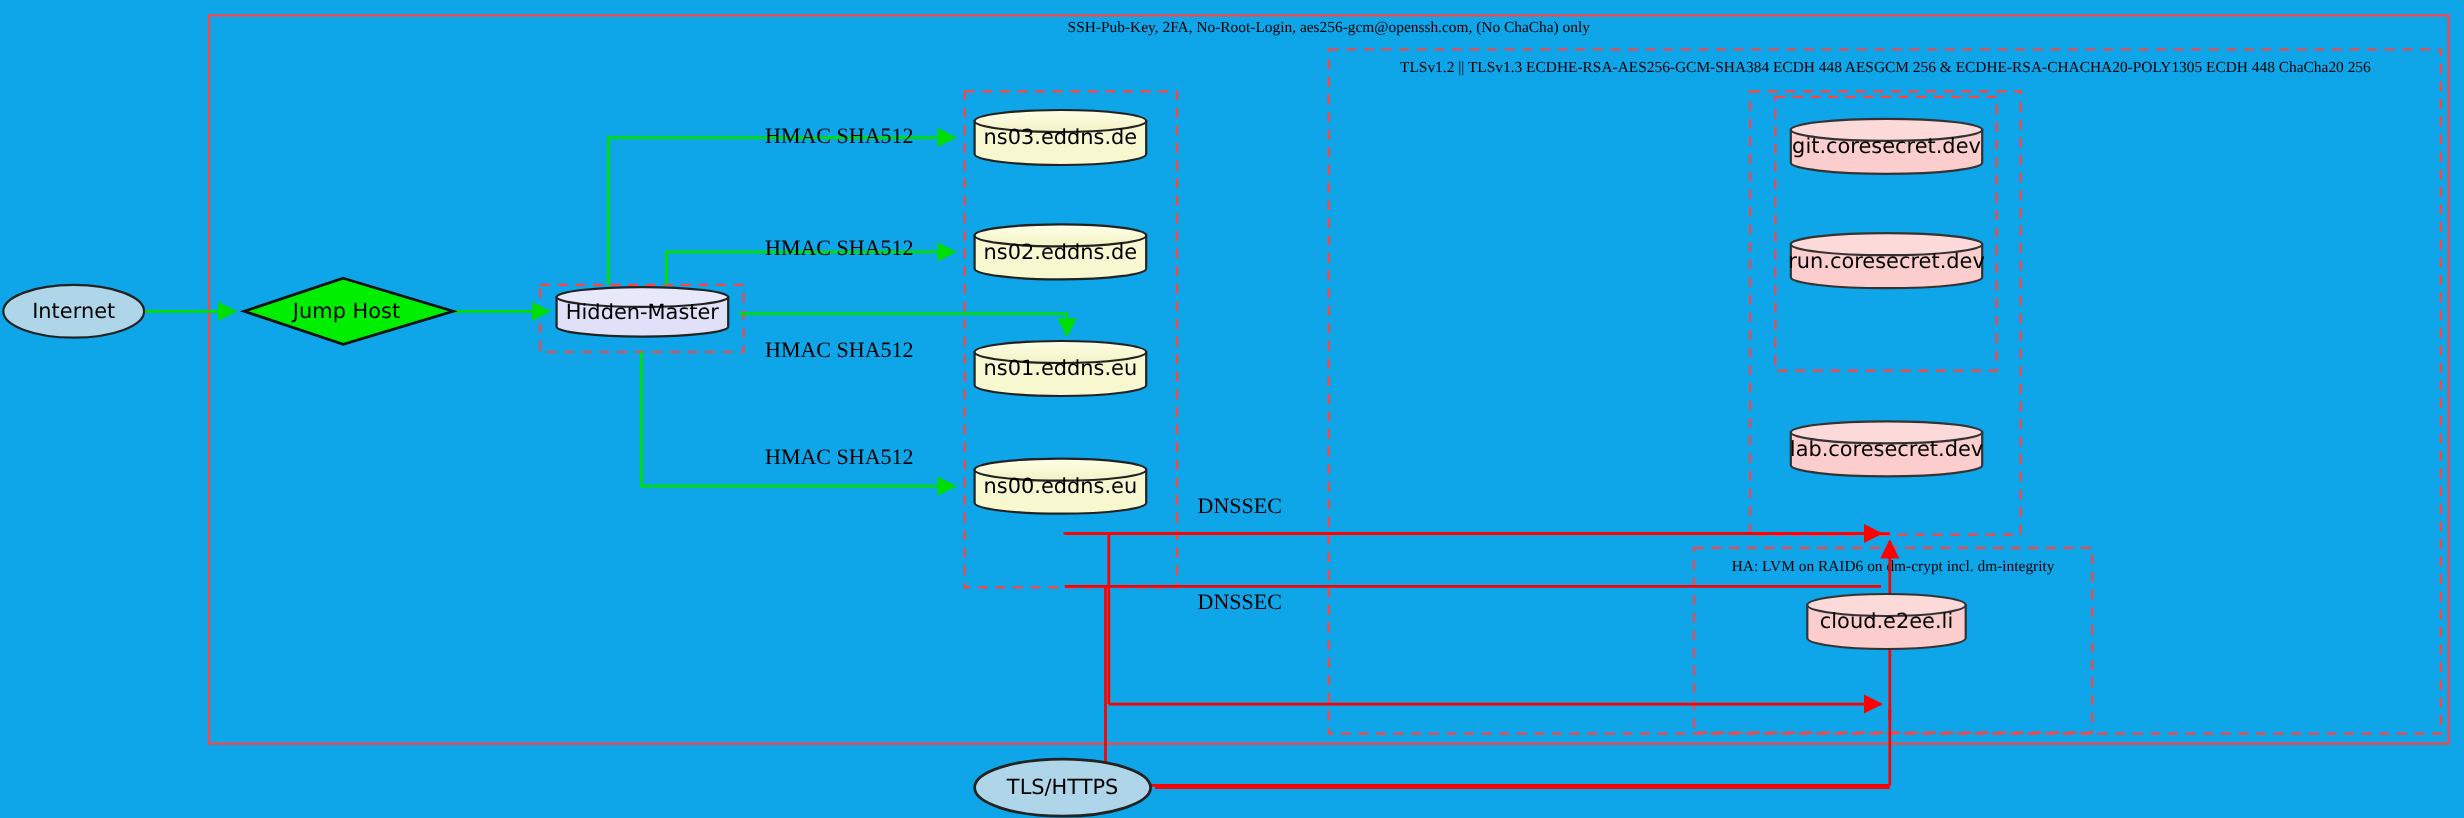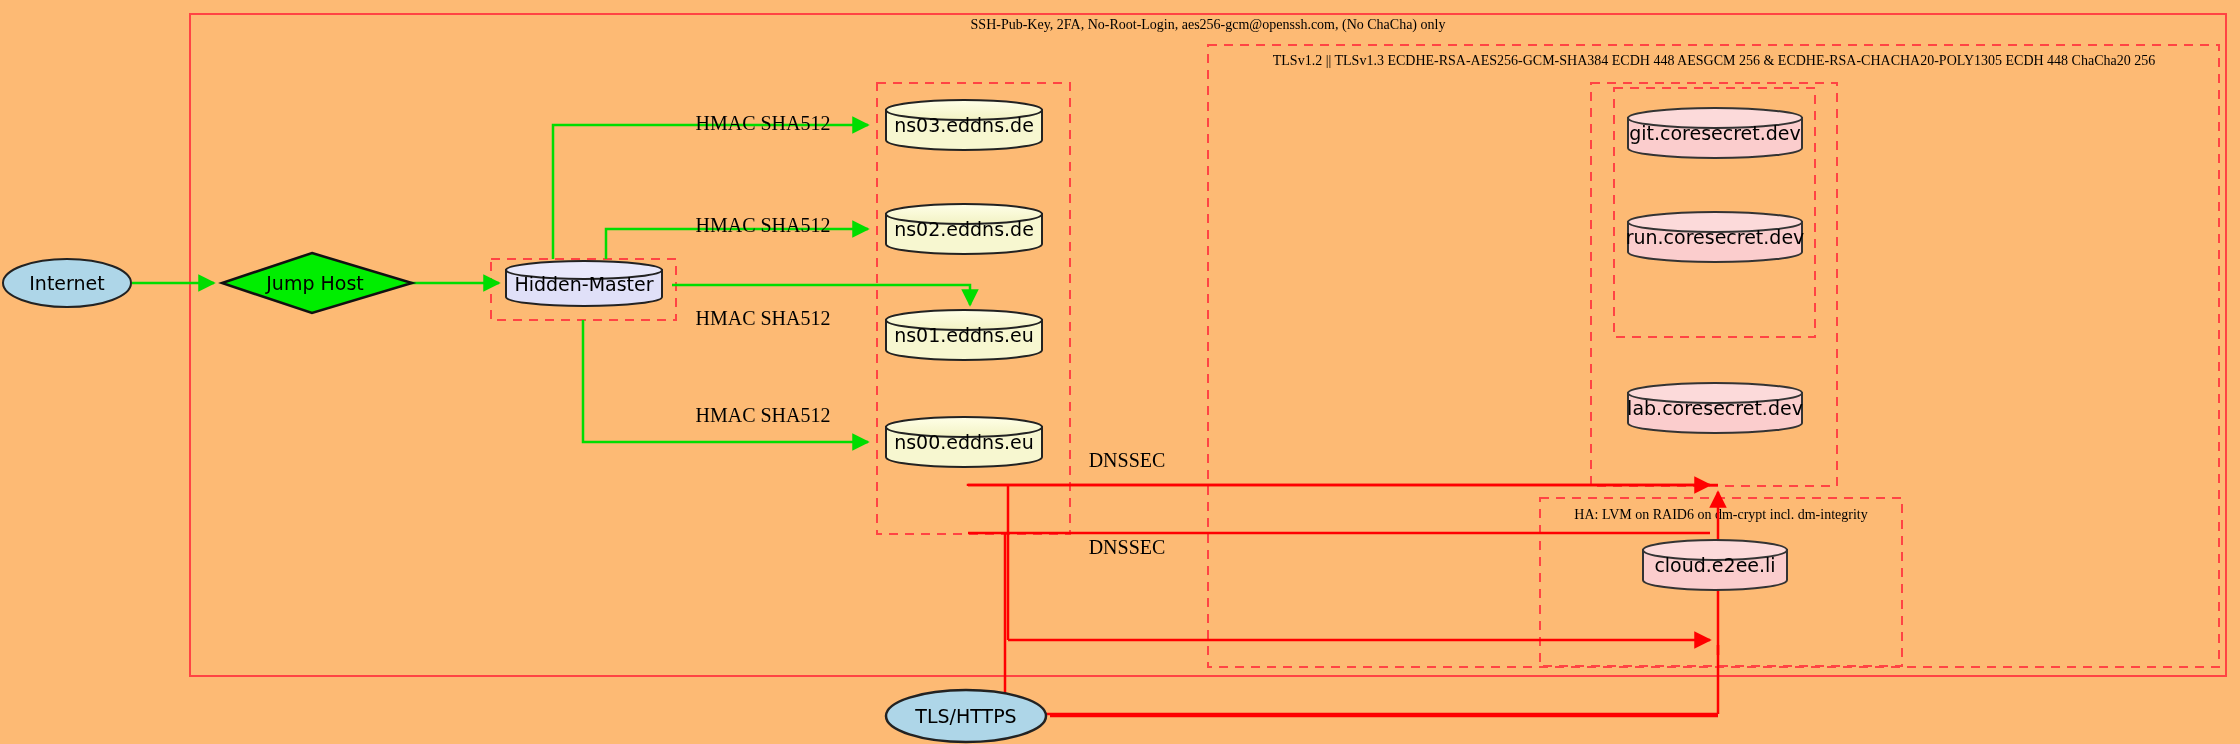--- a/index.html
+++ b/index.html
@@ -8,21 +8,21 @@
     padding: 0;
     background: #ffffff;
   }
   body {
     font-family: "Liberation Sans", sans-serif;
   }
   #canvas {
     position: relative;
     width: 2240px;
     height: 744px;
-    background: #fdba74;
+    background: #0ea5e9;
     overflow: hidden;
     text-align: center;
   }
   svg.layer {
     position: absolute;
     left: 0;
     top: 0;
     width: 2240px;
     height: 744px;
   }

